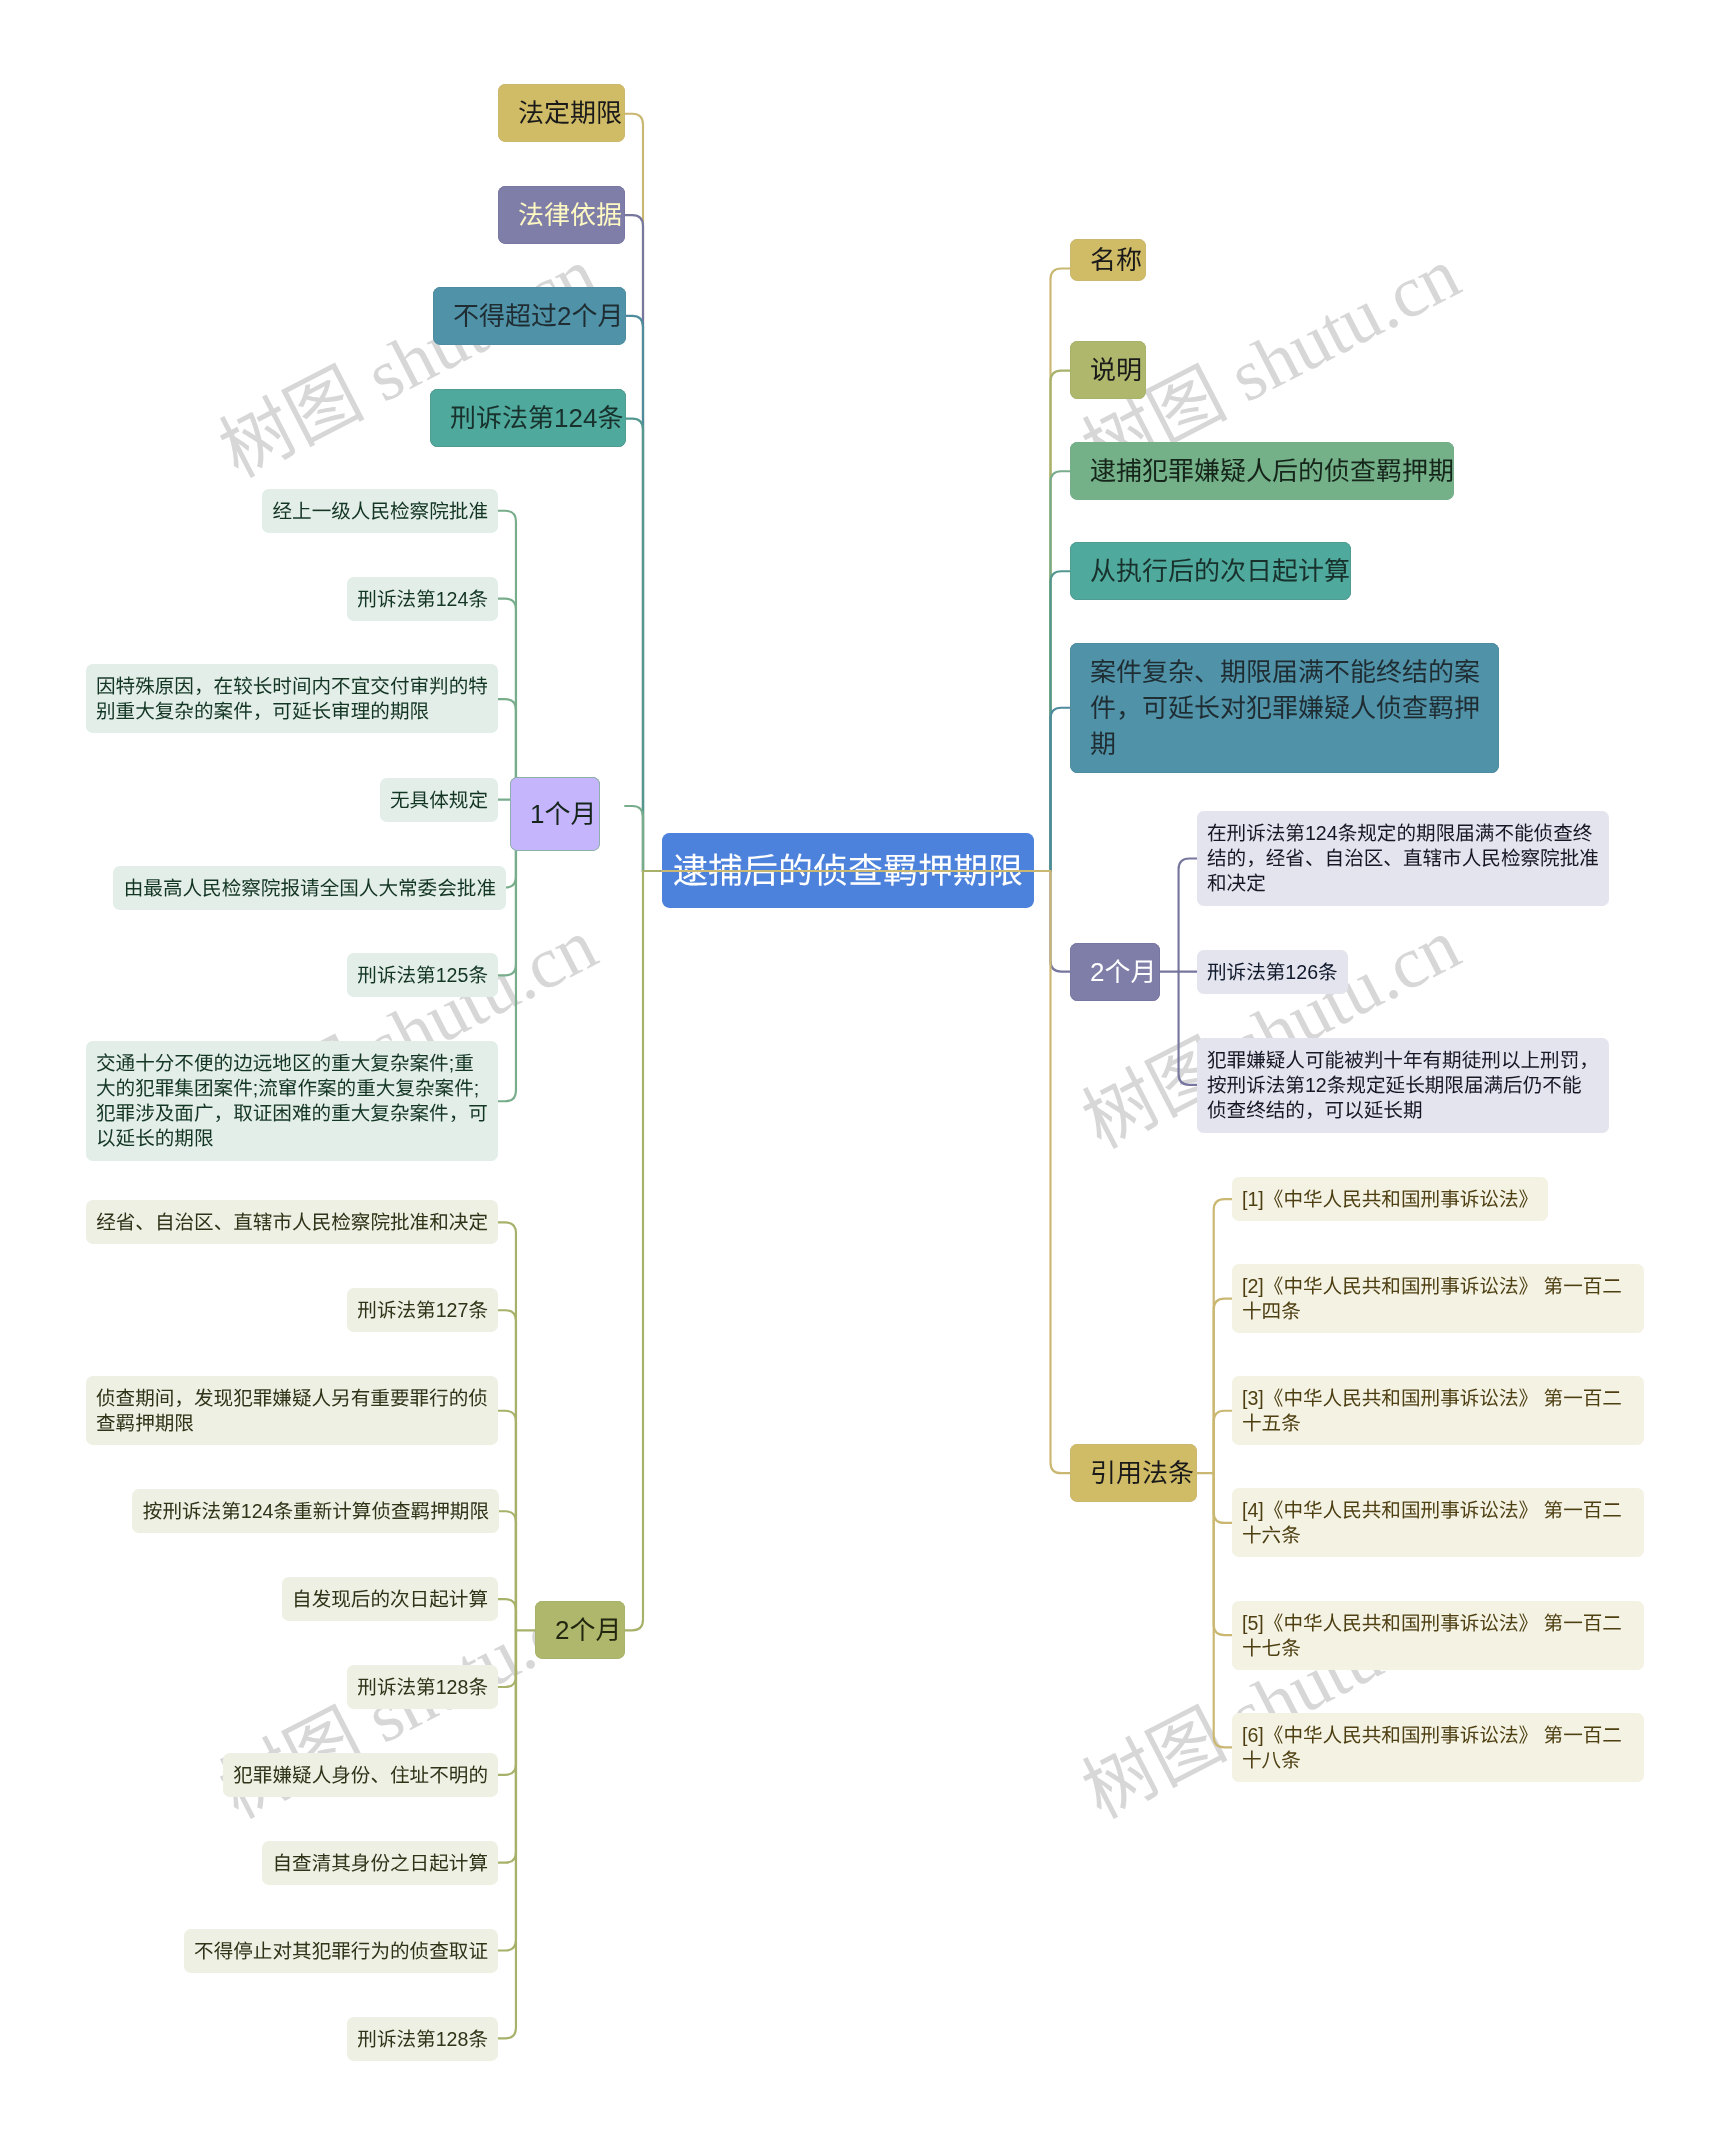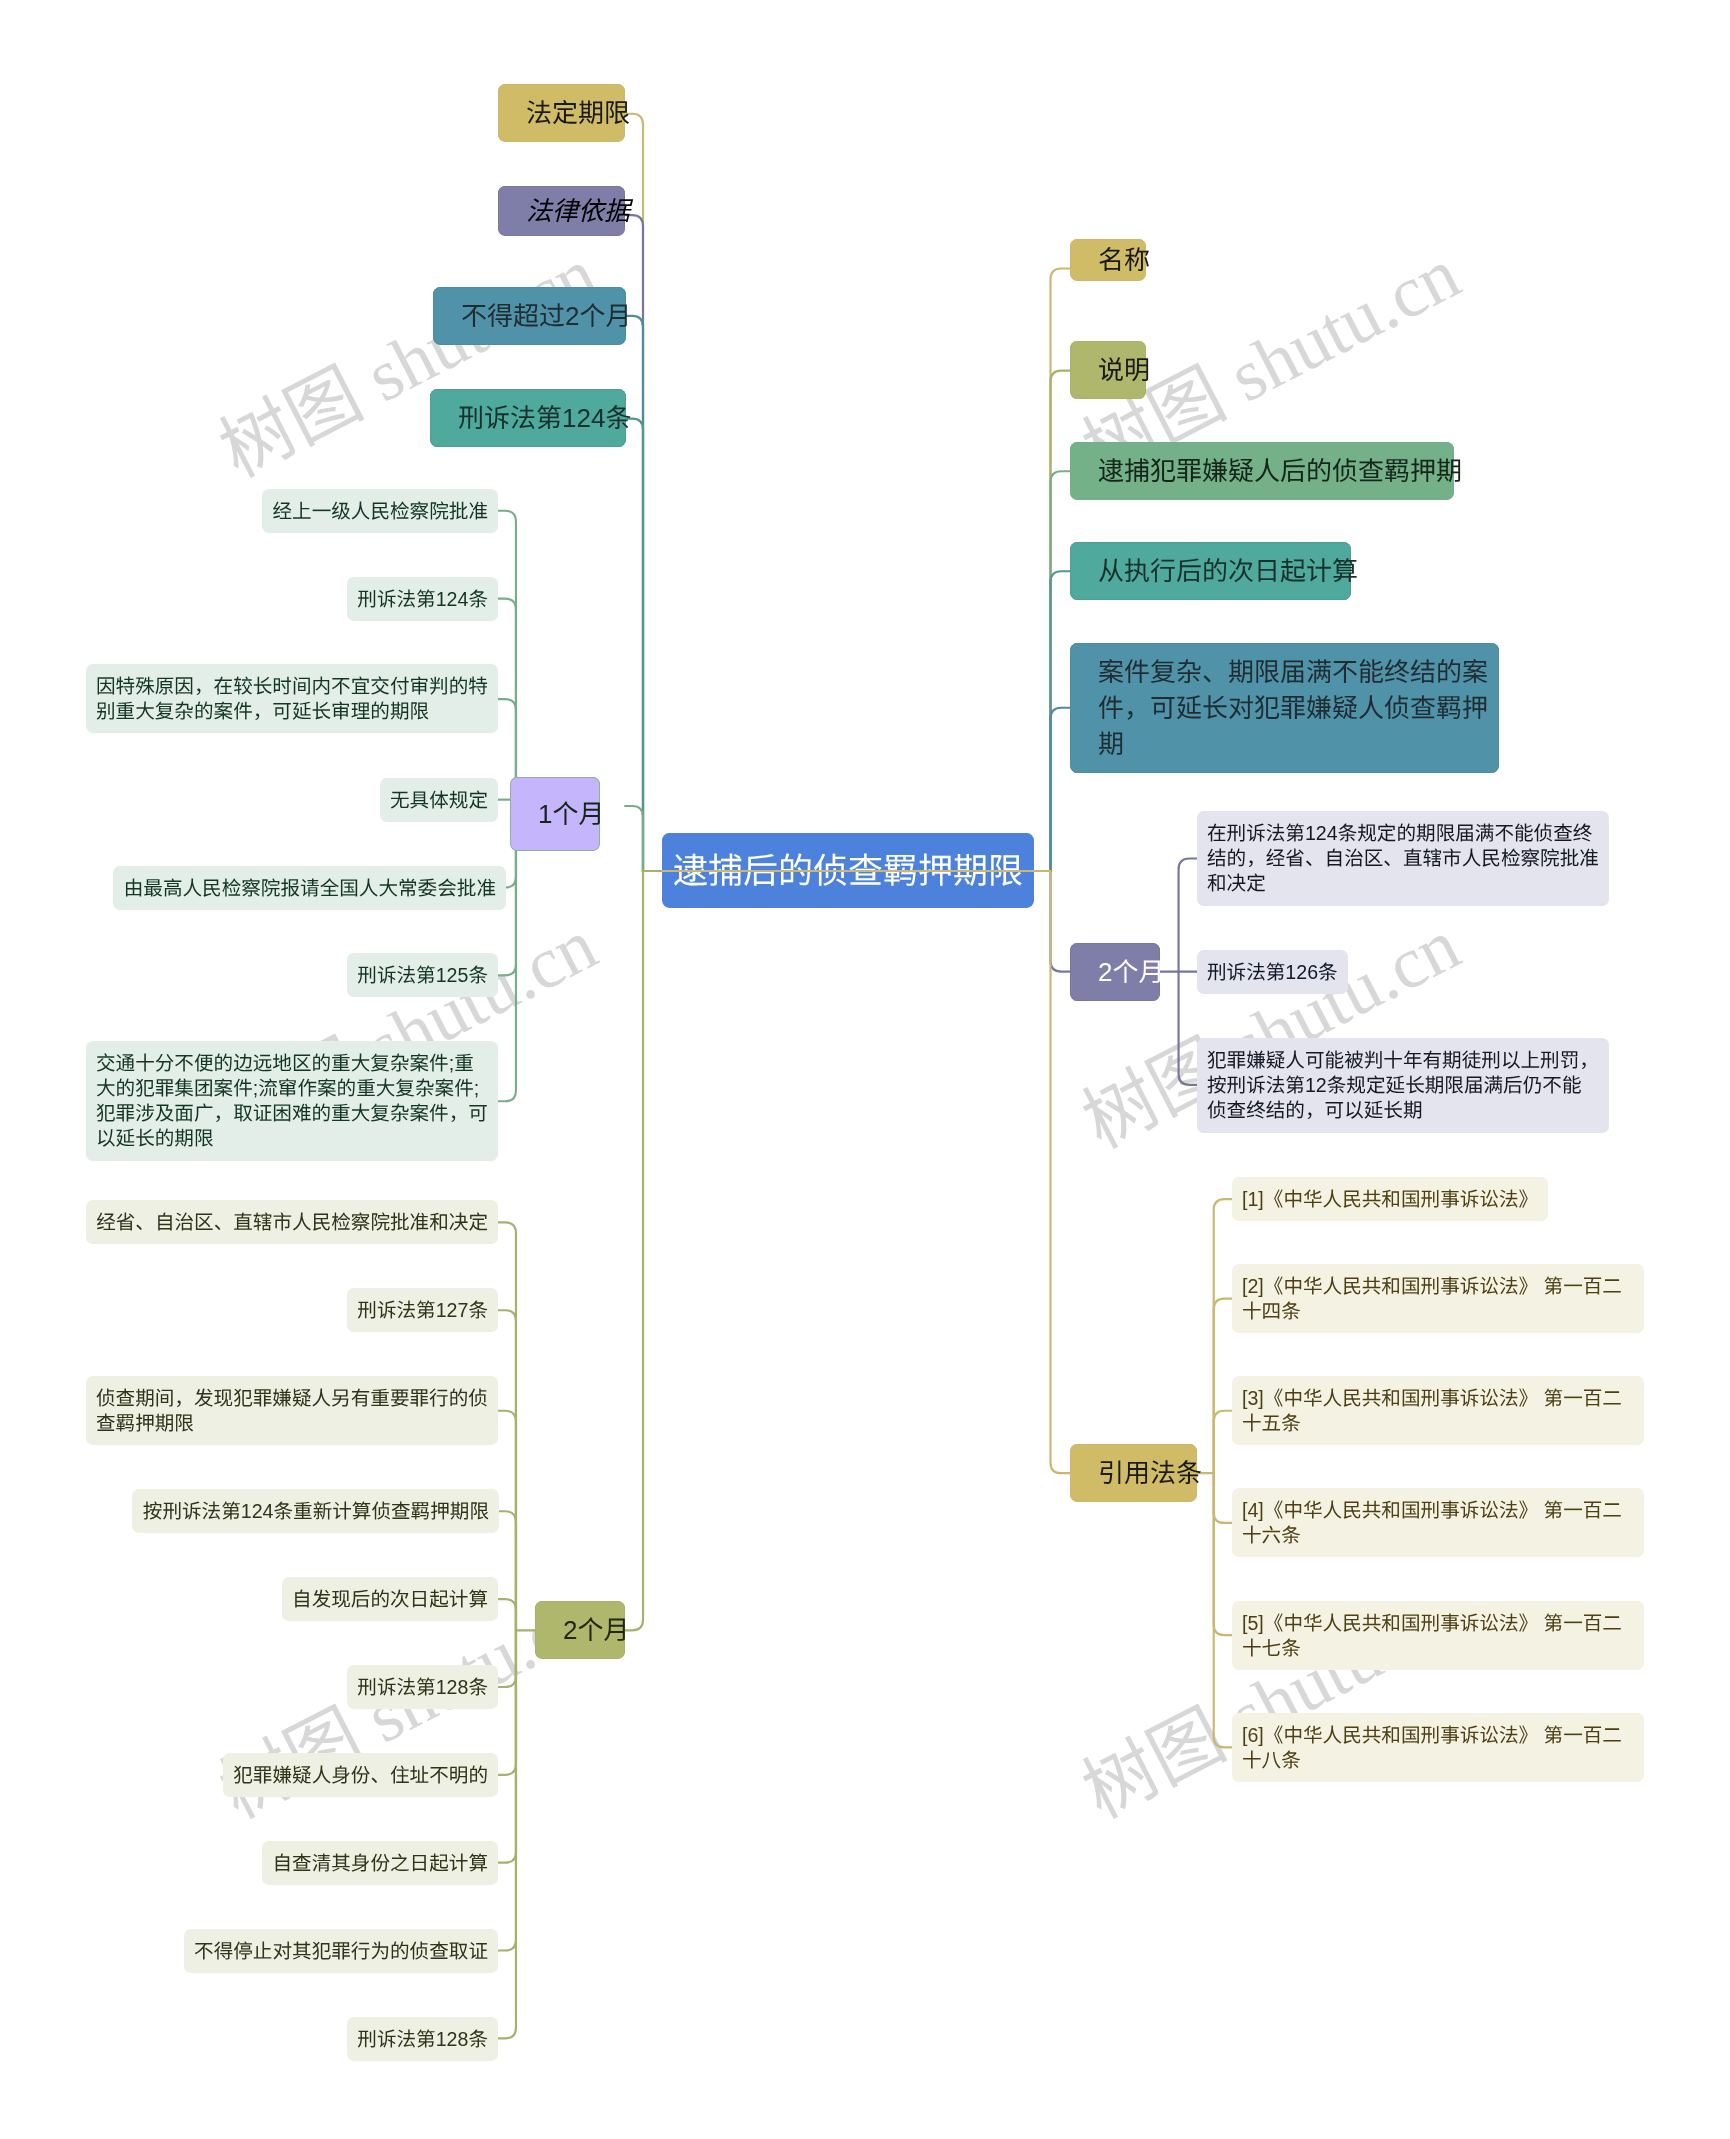--- a/index.html
+++ b/index.html
@@ -5,21 +5,21 @@
 <style>
   html,body{margin:0;padding:0;background:#ffffff;}
   #canvas{position:relative;width:1730px;height:2140px;background:#ffffff;overflow:hidden;
           font-family:"Liberation Sans",sans-serif;-webkit-font-smoothing:antialiased;}
   #links{position:absolute;left:0;top:0;width:1730px;height:2140px;}
   #wmlayer{position:absolute;left:0;top:0;width:1730px;height:2140px;overflow:hidden;}
   .wm{position:absolute;color:#d7d7d7;font-family:"Liberation Serif",serif;white-space:nowrap;
       font-size:73px;line-height:1;transform:rotate(-27.3deg);transform-origin:0 100%;}
   .node{position:absolute;box-sizing:border-box;display:flex;align-items:center;white-space:pre;}
   .node>span{display:block;width:100%;}
-  .lvl-l1{font-size:26px;line-height:36px;padding:11px 28px;border-radius:7.4px;}
+  .lvl-l1{font-size:26px;line-height:36px;padding:11px 20px;border-radius:7.4px;}
   .lvl-l2{font-size:19.6px;line-height:25px;padding:18px 10px;border-radius:6.8px;}
   .lvl-root{font-size:35px;line-height:49px;padding:13px 10.5px;border-radius:7.4px;}
   .al-right{text-align:right;}
   .al-left{text-align:left;}
   .al-center{text-align:center;}
 </style>
 </head>
 <body>
 
 <div id="canvas">
@@ -74,21 +74,21 @@
       <path d="M 1771.0 2179.625 H 1796.0" stroke="#cab771" stroke-width="3.2" fill="none" stroke-linecap="round"></path>
       <path d="M 1823.0 1774.0 H 1812.0 Q 1796.0 1774.0 1796.0 1790.0 V 2179.625" stroke="#cab771" stroke-width="3.2" fill="none" stroke-linecap="round"></path>
       <path d="M 1823.0 1921.25 H 1812.0 Q 1796.0 1921.25 1796.0 1937.25 V 2179.625" stroke="#cab771" stroke-width="3.2" fill="none" stroke-linecap="round"></path>
       <path d="M 1823.0 2087.25 H 1812.0 Q 1796.0 2087.25 1796.0 2103.25 V 2179.625" stroke="#cab771" stroke-width="3.2" fill="none" stroke-linecap="round"></path>
       <path d="M 1823.0 2253.25 H 1812.0 Q 1796.0 2253.25 1796.0 2237.25 V 2179.625" stroke="#cab771" stroke-width="3.2" fill="none" stroke-linecap="round"></path>
       <path d="M 1823.0 2419.25 H 1812.0 Q 1796.0 2419.25 1796.0 2403.25 V 2179.625" stroke="#cab771" stroke-width="3.2" fill="none" stroke-linecap="round"></path>
       <path d="M 1823.0 2585.25 H 1812.0 Q 1796.0 2585.25 1796.0 2569.25 V 2179.625" stroke="#cab771" stroke-width="3.2" fill="none" stroke-linecap="round"></path>
     </svg>
   <div id="nodelayer">
       <div class="node lvl-l1 al-right" style="left: 498px; top: 84px; width: 127px; height: 58px; background: rgb(208, 187, 102); color: rgb(26, 26, 26); box-shadow: rgb(202, 183, 113) 0px 0px 0px 0.7px inset;"><span>法定期限</span></div>
-      <div class="node lvl-l1 al-right" style="left: 498px; top: 186px; width: 127px; height: 50px; background: rgb(127, 126, 168); color: #000000; box-shadow: rgb(119, 118, 159) 0px 0px 0px 0.7px inset; font-style: italic;"><span>法律依据</span></div>
+      <div class="node lvl-l1 al-right" style="left: 498px; top: 186px; width: 127px; height: 58px; background: rgb(127, 126, 168); color: #fef9c3; box-shadow: rgb(119, 118, 159) 0px 0px 0px 0.7px inset;"><span>法律依据</span></div>
       <div class="node lvl-l1 al-right" style="left: 433px; top: 287px; width: 193px; height: 58px; background: rgb(80, 147, 169); color: rgb(31, 45, 51); box-shadow: rgb(78, 139, 156) 0px 0px 0px 0.7px inset;"><span>不得超过2个月</span></div>
       <div class="node lvl-l1 al-right" style="left: 430px; top: 389px; width: 196px; height: 58px; background: rgb(79, 169, 156); color: rgb(24, 49, 44); box-shadow: rgb(82, 152, 143) 0px 0px 0px 0.7px inset;"><span>刑诉法第124条</span></div>
       <div class="node lvl-l1 al-center" style="left: 510px; top: 777px; width: 90px; height: 74px; background: #c4b5fd; color: rgb(21, 37, 26); box-shadow: rgb(120, 173, 139) 0px 0px 0px 0.7px inset;"><span>1个月</span></div>
       <div class="node lvl-l2 al-right" style="left: 262px; top: 489px; width: 236px; height: 44px; background: rgb(227, 238, 232); color: rgb(19, 53, 36);"><span>经上一级人民检察院批准</span></div>
       <div class="node lvl-l2 al-right" style="left: 347px; top: 577px; width: 151px; height: 44px; background: rgb(227, 238, 232); color: rgb(19, 53, 36);"><span>刑诉法第124条</span></div>
       <div class="node lvl-l2 al-left" style="left: 86px; top: 664px; width: 412px; height: 69px; background: rgb(227, 238, 232); color: rgb(19, 53, 36);"><span>因特殊原因，在较长时间内不宜交付审判的特
 别重大复杂的案件，可延长审理的期限</span></div>
       <div class="node lvl-l2 al-right" style="left: 380px; top: 778px; width: 118px; height: 44px; background: rgb(227, 238, 232); color: rgb(19, 53, 36);"><span>无具体规定</span></div>
       <div class="node lvl-l2 al-right" style="left: 113px; top: 866px; width: 393px; height: 44px; background: rgb(227, 238, 232); color: rgb(19, 53, 36);"><span>由最高人民检察院报请全国人大常委会批准</span></div>
       <div class="node lvl-l2 al-right" style="left: 347px; top: 953px; width: 151px; height: 44px; background: rgb(227, 238, 232); color: rgb(19, 53, 36);"><span>刑诉法第125条</span></div>

